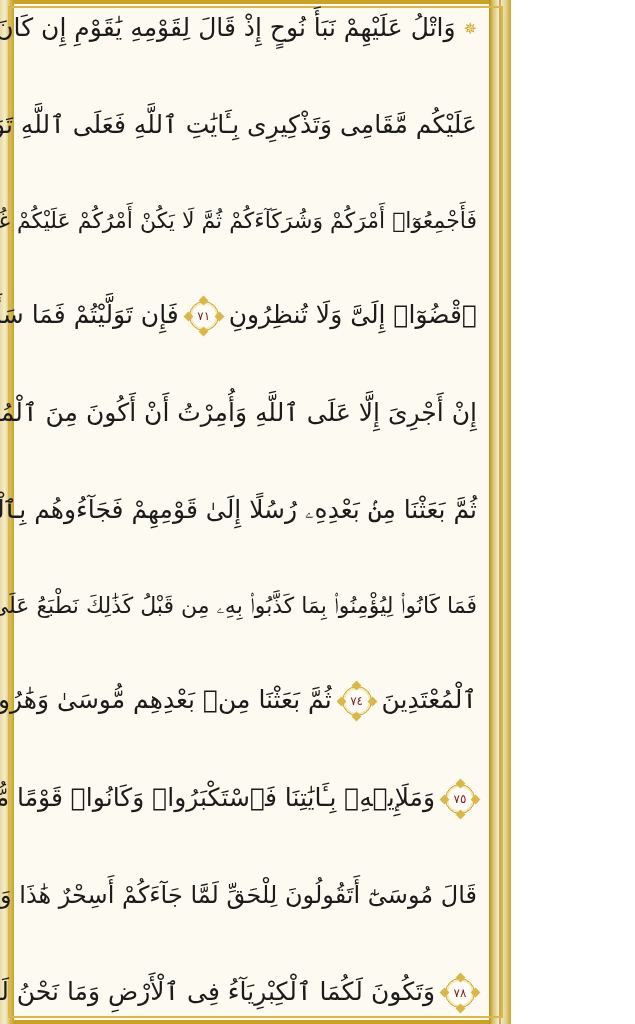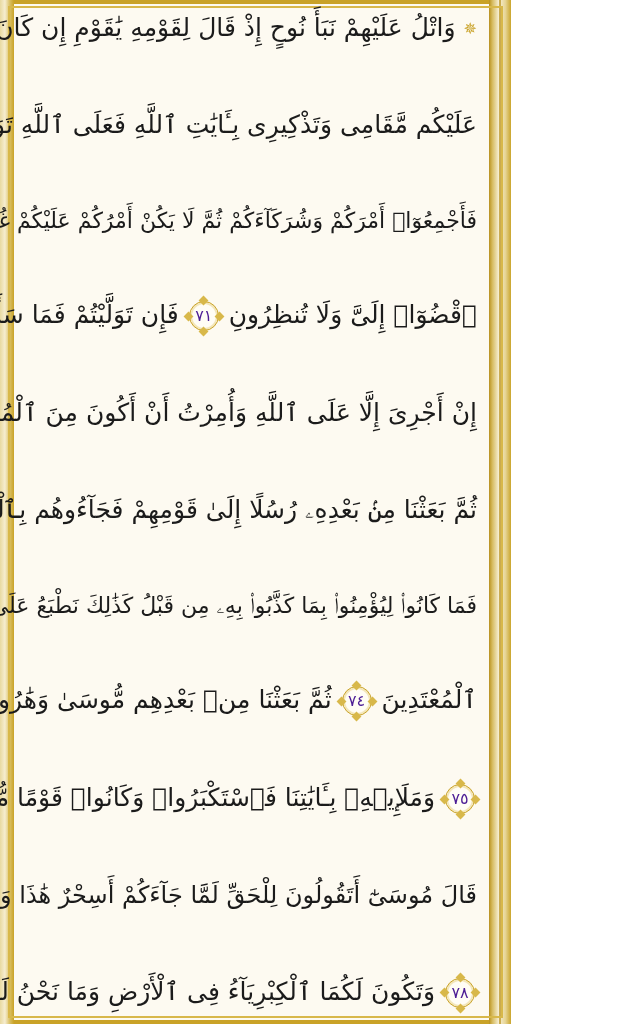--- a/index.html
+++ b/index.html
@@ -117,22 +117,22 @@
     position: absolute;
     inset: 0;
     border: 1.5px solid #c9a227;
     border-radius: 50%;
     box-shadow: inset 0 0 0 2px #f3e6b8;
     background: radial-gradient(circle at 50% 50%, #fffdf5 55%, #f2e3ae 100%);
   }
   .aya span {
     position: relative;
     z-index: 2;
-    font-size: 16px;
-    color: #4c1d95;
+    font-size: 12px;
+    color: #7f1d1d;
     text-align: center;
   }
   .aya i {
     position: absolute;
     z-index: 1;
     width: 7px;
     height: 7px;
     background: #d8b84a;
     transform: rotate(45deg);
   }

